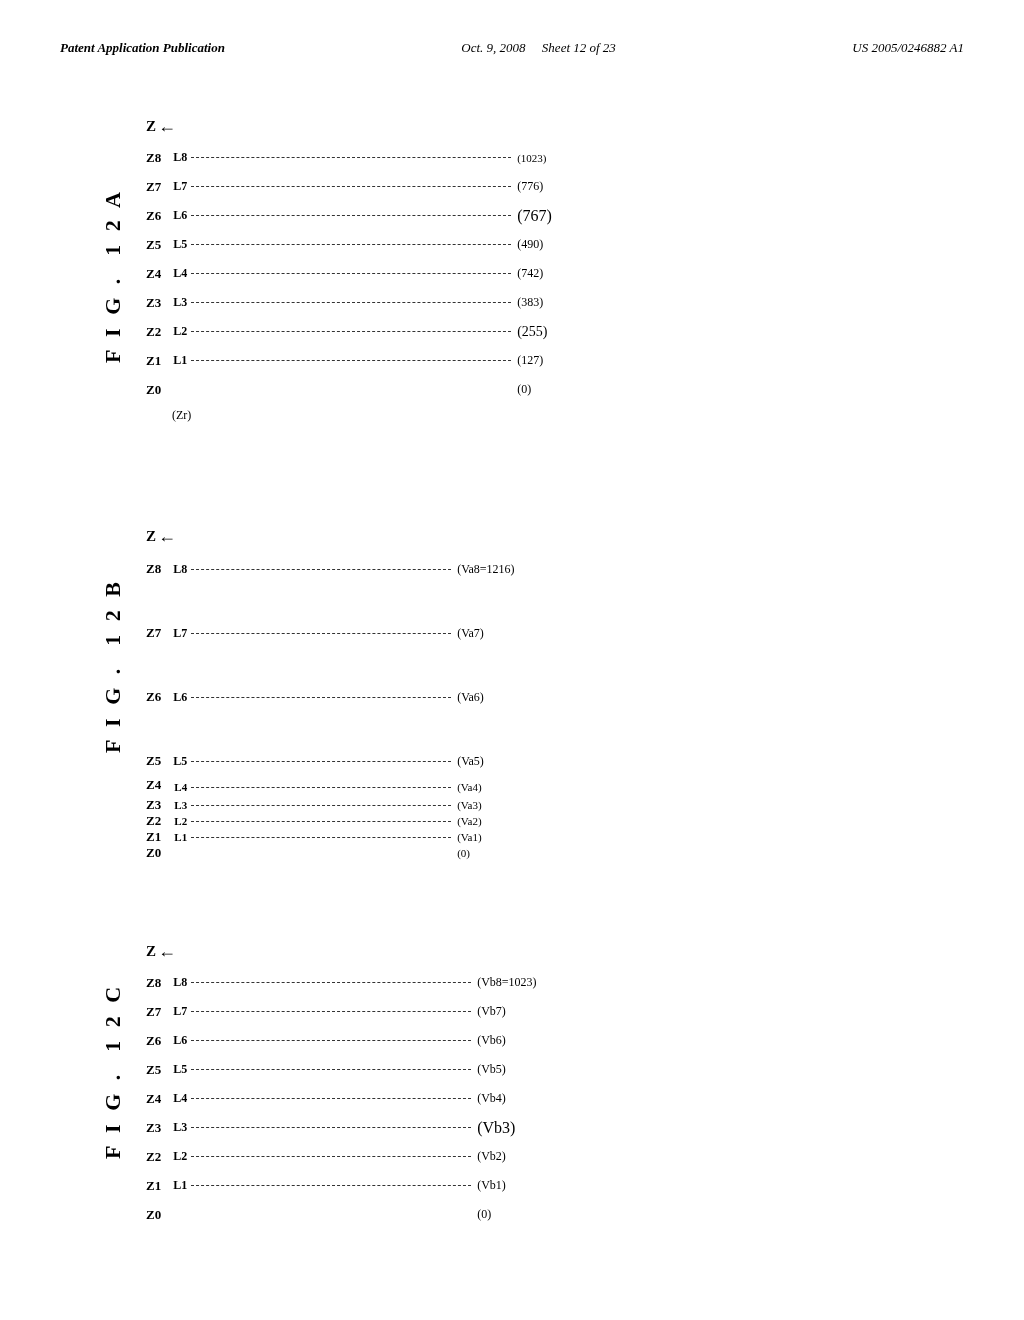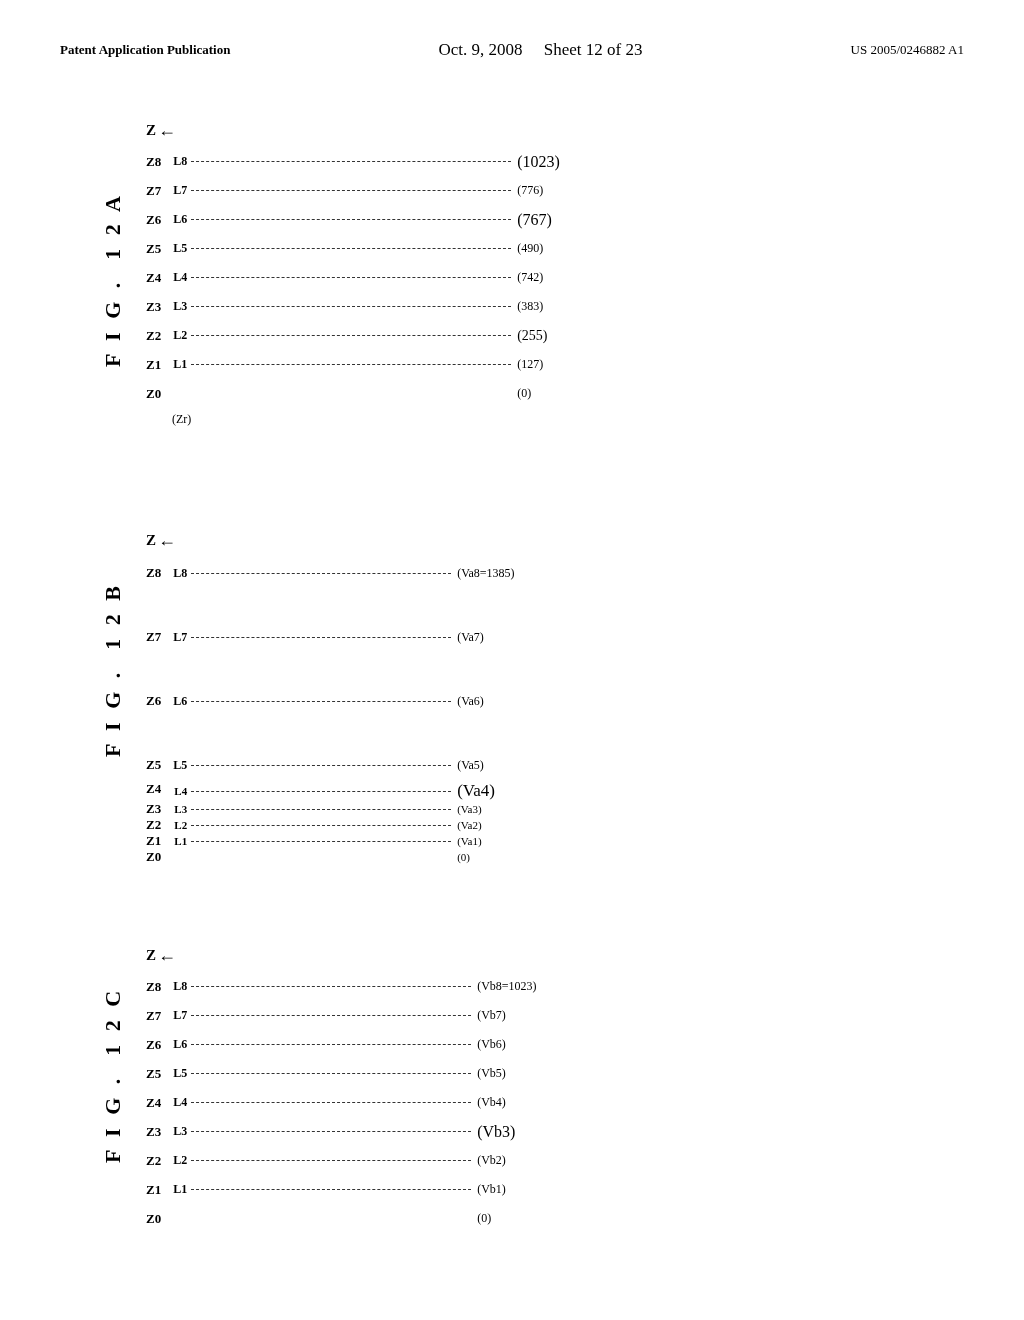--- a/index.html
+++ b/index.html
@@ -17,27 +17,28 @@
       background: #fff;
       position: relative;
       padding: 40px 60px;
     }
     .header {
       display: flex;
       justify-content: space-between;
       align-items: center;
       margin-bottom: 30px;
       font-size: 14px;
+      font-style: italic;
     }
     .header-left {
       font-weight: bold;
       font-size: 13px;
     }
     .header-center {
-      font-size: 17px;
+      font-size: 13px;
     }
     .header-right {
       font-size: 13px;
     }
     .figures-container {
       display: flex;
       flex-direction: column;
       gap: 0px;
       padding: 20px 40px;
     }
@@ -118,21 +119,21 @@
             <div style="height:29px; display:flex; align-items:center; font-size:13px; font-weight:bold;">Z2</div>
             <div style="height:29px; display:flex; align-items:center; font-size:13px; font-weight:bold;">Z1</div>
             <div style="height:29px; display:flex; align-items:center; font-size:13px; font-weight:bold;">Z0</div>
           </div>
 
           <div style="display:flex; flex-direction:column;">
 
             <div style="height:29px; display:flex; align-items:center;">
               <span style="font-size:12px;font-weight:bold;width:20px;text-align:right;margin-right:4px;">L8</span>
               <div style="width:320px; border-bottom:1.5px dashed #333; margin-right:6px;"></div>
-              <span style="font-size:16px;">(1023)</span>
+              <span style="font-size:11px;">(1023)</span>
             </div>
             <div style="height:29px; display:flex; align-items:center;">
               <span style="font-size:12px;font-weight:bold;width:20px;text-align:right;margin-right:4px;">L7</span>
               <div style="width:320px; border-bottom:1.5px dashed #333; margin-right:6px;"></div>
               <span style="font-size:12px;">(776)</span>
             </div>
             <div style="height:29px; display:flex; align-items:center;">
               <span style="font-size:12px;font-weight:bold;width:20px;text-align:right;margin-right:4px;">L6</span>
               <div style="width:320px; border-bottom:1.5px dashed #333; margin-right:6px;"></div>
               <span style="font-size:16px;">(767)</span>
@@ -197,21 +198,21 @@
             <div style="height:16px; display:flex; align-items:flex-start; font-size:13px; font-weight:bold;">Z3</div>
             <div style="height:16px; display:flex; align-items:flex-start; font-size:13px; font-weight:bold;">Z2</div>
             <div style="height:16px; display:flex; align-items:flex-start; font-size:13px; font-weight:bold;">Z1</div>
             <div style="height:16px; display:flex; align-items:flex-start; font-size:13px; font-weight:bold;">Z0</div>
           </div>
 
           <div style="display:flex; flex-direction:column;">
             <div style="height:32px; display:flex; align-items:center;">
               <span style="font-size:12px;font-weight:bold;width:20px;text-align:right;margin-right:4px;">L8</span>
               <div style="width:260px; border-bottom:1.5px dashed #333; margin-right:6px;"></div>
-              <span style="font-size:12px;">(Va8=1385)</span>
+              <span style="font-size:12px;">(Va8=1216)</span>
             </div>
             <div style="height:32px; display:flex; align-items:center;">
               <span style="font-size:12px;font-weight:bold;width:20px;margin-right:4px;"></span>
             </div>
             <div style="height:32px; display:flex; align-items:center;">
               <span style="font-size:12px;font-weight:bold;width:20px;text-align:right;margin-right:4px;">L7</span>
               <div style="width:260px; border-bottom:1.5px dashed #333; margin-right:6px;"></div>
               <span style="font-size:12px;">(Va7)</span>
             </div>
             <div style="height:32px; display:flex; align-items:center;">
@@ -227,21 +228,21 @@
             </div>
             <div style="height:32px; display:flex; align-items:center;">
               <span style="font-size:12px;font-weight:bold;width:20px;text-align:right;margin-right:4px;">L5</span>
               <div style="width:260px; border-bottom:1.5px dashed #333; margin-right:6px;"></div>
               <span style="font-size:12px;">(Va5)</span>
             </div>
 
             <div style="height:20px; display:flex; align-items:center;">
               <span style="font-size:11px;font-weight:bold;width:20px;text-align:right;margin-right:4px;">L4</span>
               <div style="width:260px; border-bottom:1.5px dashed #333; margin-right:6px;"></div>
-              <span style="font-size:17px;">(Va4)</span>
+              <span style="font-size:11px;">(Va4)</span>
             </div>
             <div style="height:16px; display:flex; align-items:center;">
               <span style="font-size:11px;font-weight:bold;width:20px;text-align:right;margin-right:4px;">L3</span>
               <div style="width:260px; border-bottom:1.5px dashed #333; margin-right:6px;"></div>
               <span style="font-size:11px;">(Va3)</span>
             </div>
             <div style="height:16px; display:flex; align-items:center;">
               <span style="font-size:11px;font-weight:bold;width:20px;text-align:right;margin-right:4px;">L2</span>
               <div style="width:260px; border-bottom:1.5px dashed #333; margin-right:6px;"></div>
               <span style="font-size:11px;">(Va2)</span>

